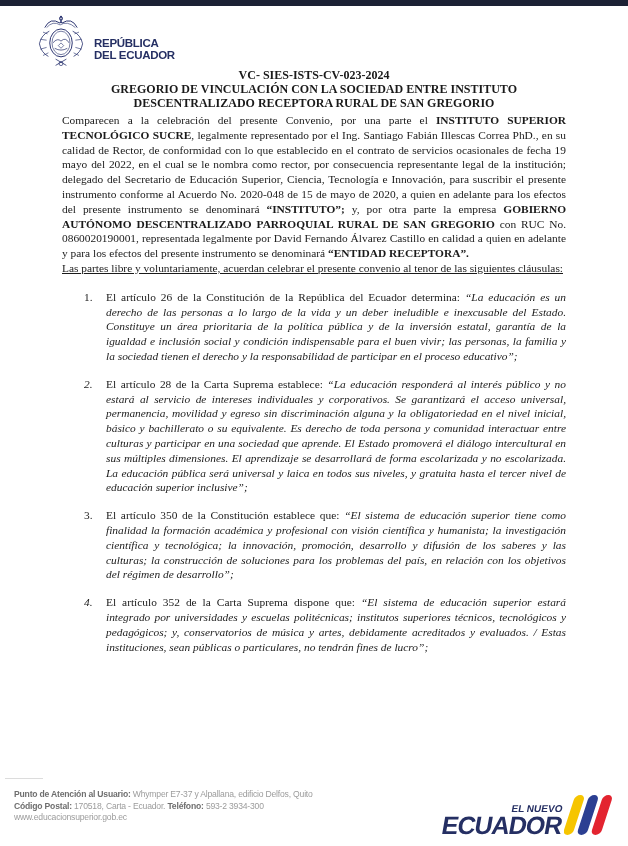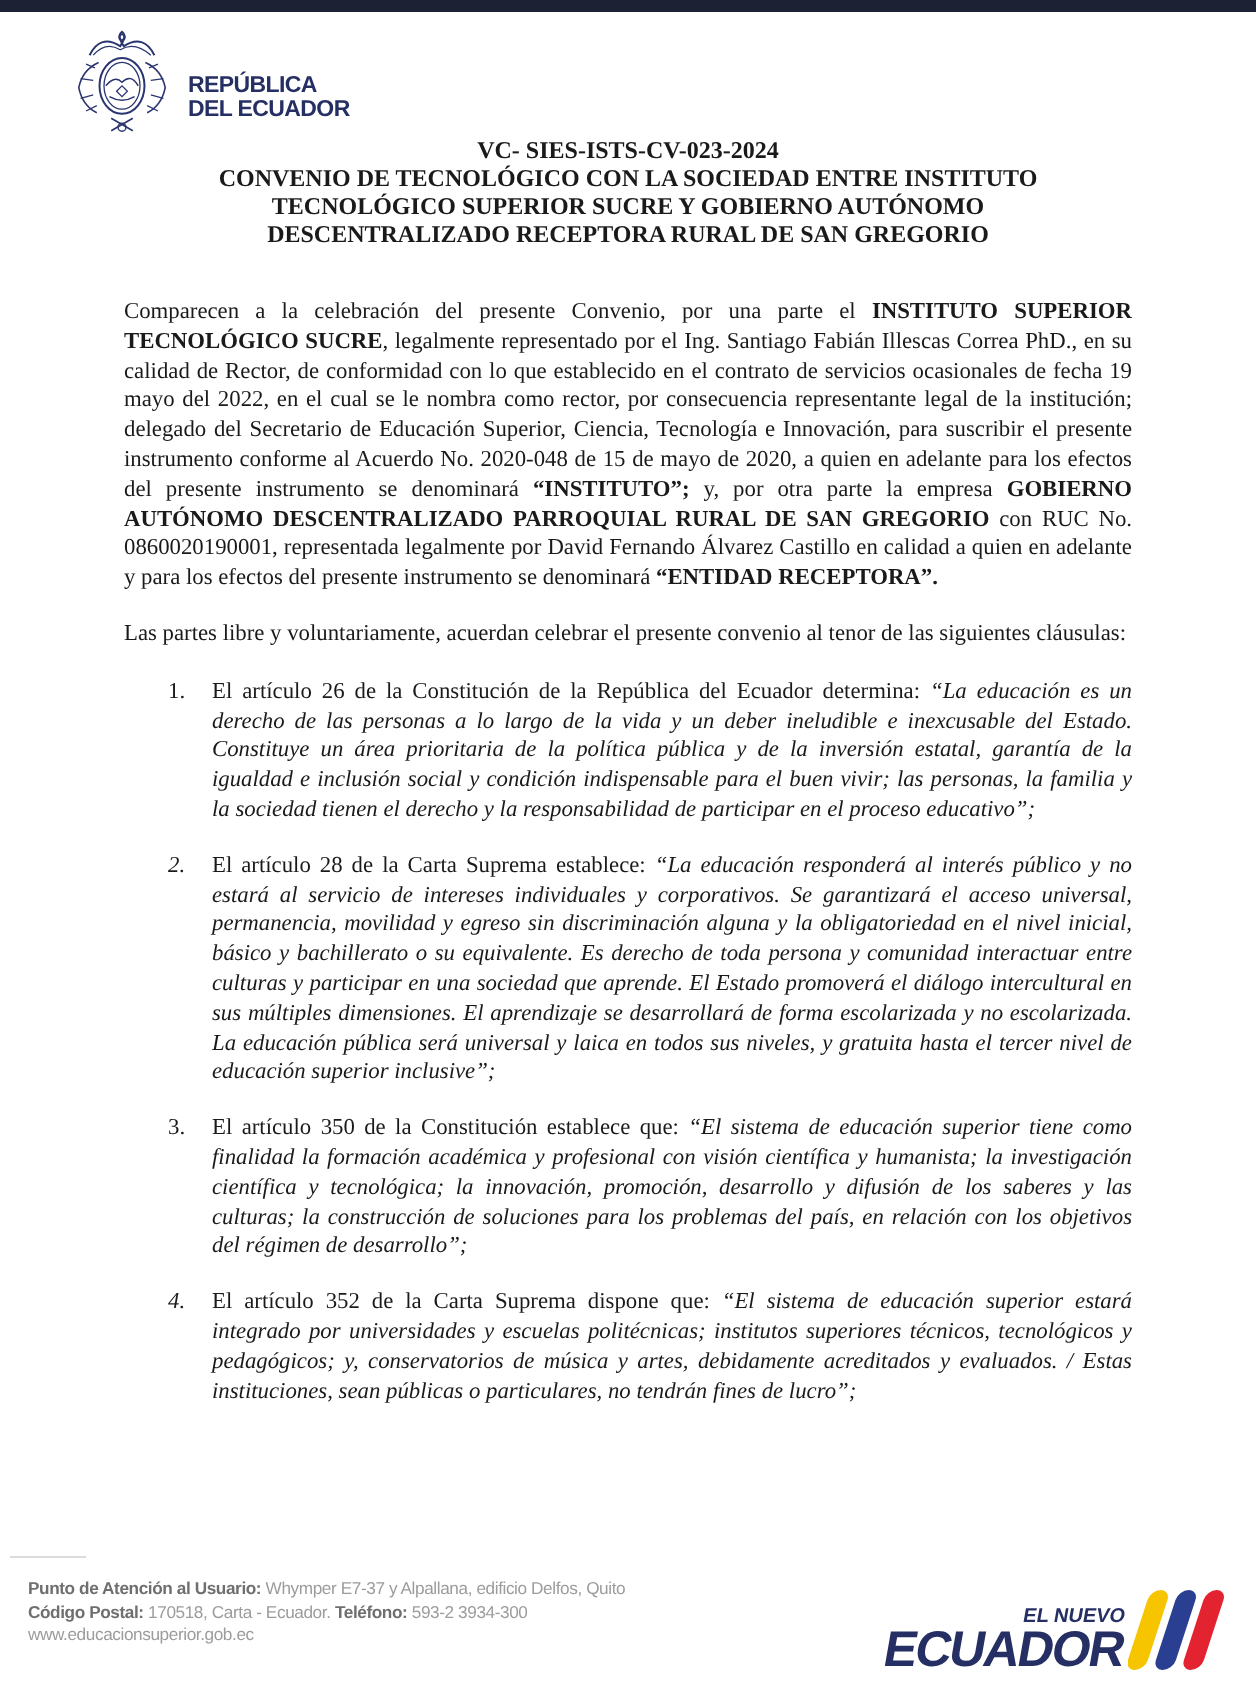--- a/index.html
+++ b/index.html
@@ -49,23 +49,23 @@
     text-align: center; font-weight: bold;
     font-size: 12px; line-height: 14px;
   }
   .doc-title {
     text-align: center; font-weight: bold;
     font-size: 12px; line-height: 14px;
   }
   .para {
     text-align: justify;
     font-size: 11.4px; line-height: 14.8px;
-    margin-top: 25px;
-  }
-  .para + .para.joined { margin-top: 13px; }
+    margin-top: 3px;
+  }
+  .para + .para.joined { margin-top: 0; text-decoration: underline; }
   .clause-heading {
     font-weight: bold;
     font-size: 11.8px;
     margin-top: 15px;
   }
   .items { margin-top: 14px; }
   .item {
     display: flex;
     margin-bottom: 13px;
     font-size: 11.4px; line-height: 14.8px;
@@ -134,22 +134,21 @@
       <circle cx="30" cy="56" r="2.2" stroke-width="0.8"></circle>
     </svg>
     <div class="republic">REPÚBLICA
 DEL ECUADOR</div>
   </div>
 </div>
 
 <div class="doc">
   <div class="doc-code">VC- SIES-ISTS-CV-023-2024</div>
   <div class="doc-title">
-      <div>CONVENIO DE TECNOLÓGICO CON LA SOCIEDAD ENTRE INSTITUTO</div>
-      <div>TECNOLÓGICO SUPERIOR SUCRE Y GOBIERNO AUTÓNOMO</div>
+      <div>GREGORIO DE VINCULACIÓN CON LA SOCIEDAD ENTRE INSTITUTO</div>
       <div>DESCENTRALIZADO RECEPTORA RURAL DE SAN GREGORIO</div>
     </div>
 
   <p class="para"><span>Comparecen a la celebración del presente Convenio, por una parte el </span><span class="b">INSTITUTO SUPERIOR TECNOLÓGICO SUCRE</span><span>, legalmente representado por el Ing. Santiago Fabián Illescas Correa PhD., en su calidad de Rector, de conformidad con lo que establecido en el contrato de servicios ocasionales de fecha 19 mayo del 2022, en el cual se le nombra como rector, por consecuencia representante legal de la institución; delegado del Secretario de Educación Superior, Ciencia, Tecnología e Innovación, para suscribir el presente instrumento conforme al Acuerdo No. 2020-048 de 15 de mayo de 2020, a quien en adelante para los efectos del presente instrumento se denominará </span><span class="b">“INSTITUTO”;</span><span> y, por otra parte la empresa </span><span class="b">GOBIERNO AUTÓNOMO DESCENTRALIZADO PARROQUIAL RURAL DE SAN GREGORIO</span><span> con RUC No. 0860020190001, representada legalmente por David Fernando Álvarez Castillo en calidad a quien en adelante y para los efectos del presente instrumento se denominará </span><span class="b">“ENTIDAD RECEPTORA”.</span></p>
   <p class="para joined"><span>Las partes libre y voluntariamente, acuerdan celebrar el presente convenio al tenor de las siguientes cláusulas:</span></p>
 
 
   <div class="items">
   <div class="item">
     <span class="item-num">1.</span>

